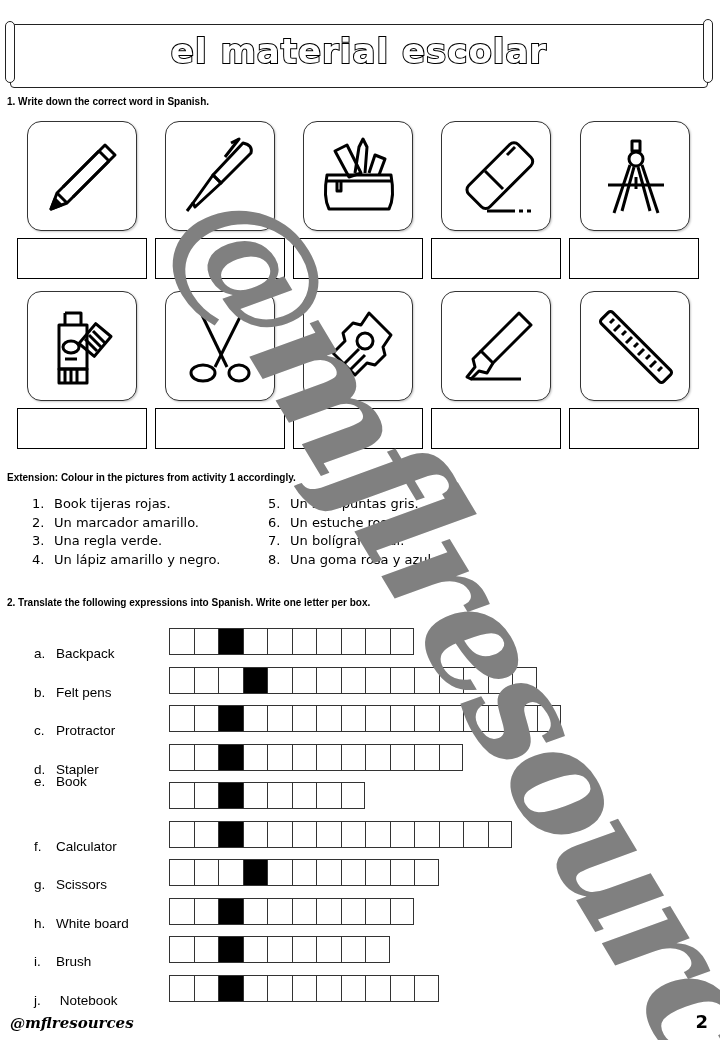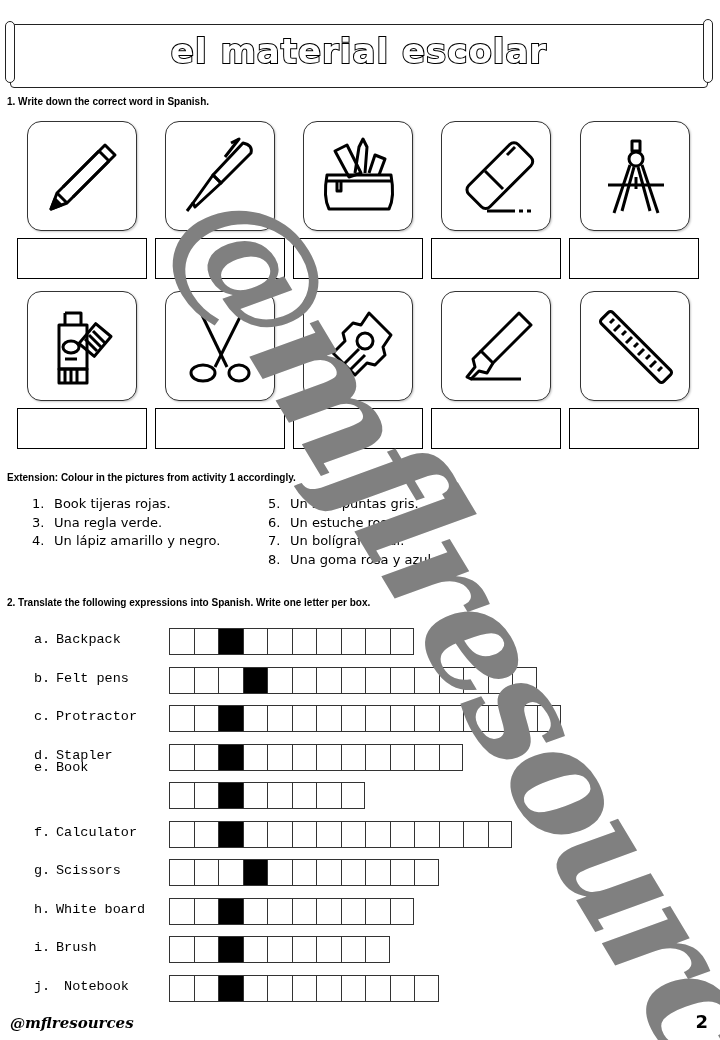--- a/index.html
+++ b/index.html
@@ -12,21 +12,21 @@
   .title { position:absolute; left:0; right:0; top:6px; text-align:center; font-family:"DejaVu Sans", sans-serif;
            font-weight:bold; font-size:34px; letter-spacing:1px; color:#fff;
            -webkit-text-stroke:2px #000; paint-order:stroke fill; text-shadow:0 0 0 #000; }
   .instr { position:absolute; left:7px; font-family:Liberation Sans, sans-serif; font-weight:bold; font-size:10px; }
   .img-box { position:absolute; width:110px; height:110px; border:1.3px solid #333; border-radius:14px;
              box-sizing:border-box; background:#fff; box-shadow:1px 1px 2px #ccc; }
   .img-box svg { position:absolute; left:15px; top:15px; width:80px; height:80px; }
   .ans-box { position:absolute; width:130px; height:41px; border:1.3px solid #000; box-sizing:border-box; background:#fff; }
   .ext-list { position:absolute; font-family:"DejaVu Sans", sans-serif; font-size:13px; line-height:18.5px; }
   .ext-list .n { display:inline-block; width:22px; }
-  .q-label { position:absolute; left:34px; font-size:13.5px; font-family:Liberation Mono, monospace; }
+  .q-label { position:absolute; left:34px; font-size:13.5px; font-family:Liberation Sans, sans-serif;margin-top:14px; }
   .q-label .l { display:inline-block; width:22px; }
   .grid { position:absolute; left:169px; height:27px; display:flex; }
   .cell { width:24.5px; height:27px; border:1px solid #333; border-right:none; box-sizing:border-box; }
   .cell:last-child { border-right:1px solid #333; }
   .cell.black { background:#000; }
   .footer-handle { position:absolute; left:10px; top:1014px; font-family:"DejaVu Serif", serif; font-style:italic; font-weight:bold; font-size:15px; }
   .page-num { position:absolute; right:12px; top:1011px; font-weight:bold; font-size:18px; }
   .watermark { position:absolute; left:10px; top:500px; transform-origin:0 0; transform:rotate(59deg) translate(-150px,-420px);
                font-family:"DejaVu Serif", serif; font-style:italic; font-weight:bold; font-size:150px; color:#808080;
                white-space:nowrap; pointer-events:none; letter-spacing:-8px; }
@@ -139,20 +139,21 @@
 
 <div class="ans-box" style="left:17px;top:408px;"></div>
 <div class="ans-box" style="left:155px;top:408px;"></div>
 <div class="ans-box" style="left:293px;top:408px;"></div>
 <div class="ans-box" style="left:431px;top:408px;"></div>
 <div class="ans-box" style="left:569px;top:408px;"></div>
 
 <div class="instr" style="top:472px;">Extension: Colour in the pictures from activity 1 accordingly.</div>
 <div class="ext-list" style="left:32px;top:495px;">
   <div><span class="n">1.</span><span>Book tijeras rojas.</span></div>
+  <div><span class="n">2.</span><span>Un marcador amarillo.</span></div>
   <div><span class="n">3.</span><span>Una regla verde.</span></div>
   <div><span class="n">4.</span><span>Un lápiz amarillo y negro.</span></div>
 </div>
 <div class="ext-list" style="left:268px;top:495px;">
   <div><span class="n">5.</span><span>Un sacapuntas gris.</span></div>
   <div><span class="n">6.</span><span>Un estuche rosa.</span></div>
   <div><span class="n">7.</span><span>Un bolígrafo azul.</span></div>
   <div><span class="n">8.</span><span>Una goma rosa y azul.</span></div>
 </div>
 

